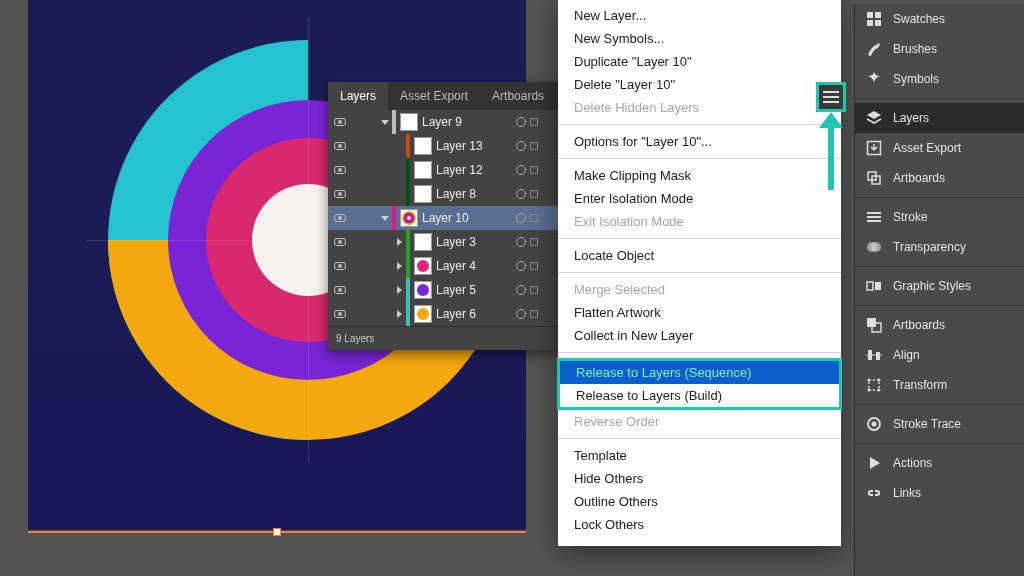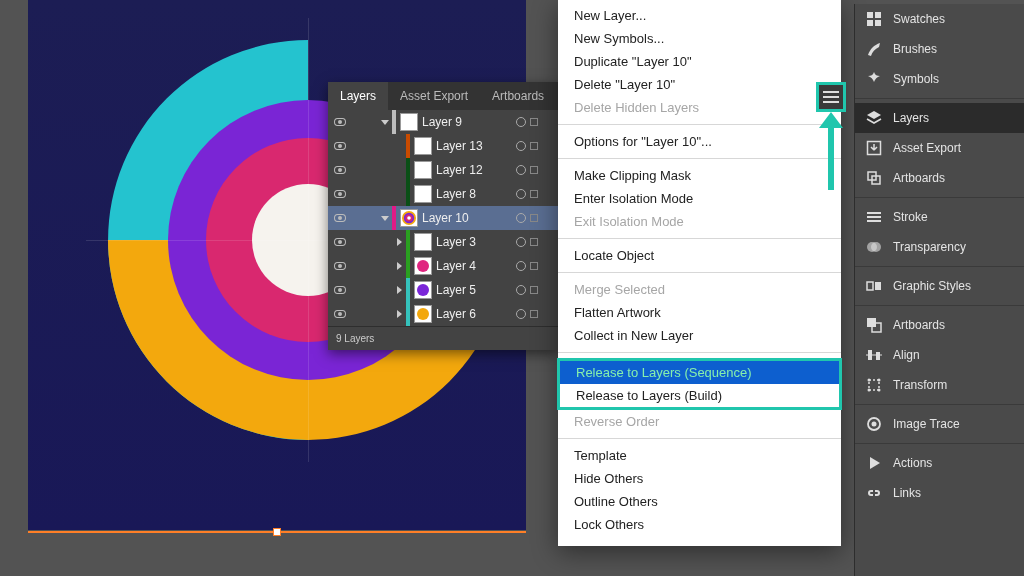--- a/index.html
+++ b/index.html
@@ -417,21 +417,21 @@
       <span>Transform</span>
     </div>
     <div class="dock-sep"></div>
     <div class="dock-item">
       <span class="dock-icon">
         <svg viewBox="0 0 18 18">
           <circle cx="9" cy="9" r="6" fill="none" stroke="currentColor" stroke-width="1.8"></circle>
           <circle cx="9" cy="9" r="2.5" fill="currentColor"></circle>
         </svg>
       </span>
-      <span>Image Trace</span>
+      <span>Stroke Trace</span>
     </div>
     <div class="dock-sep"></div>
     <div class="dock-item">
       <span class="dock-icon">
         <svg viewBox="0 0 18 18">
           <path d="M5 3l10 6-10 6z" fill="currentColor"></path>
         </svg>
       </span>
       <span>Actions</span>
     </div>

